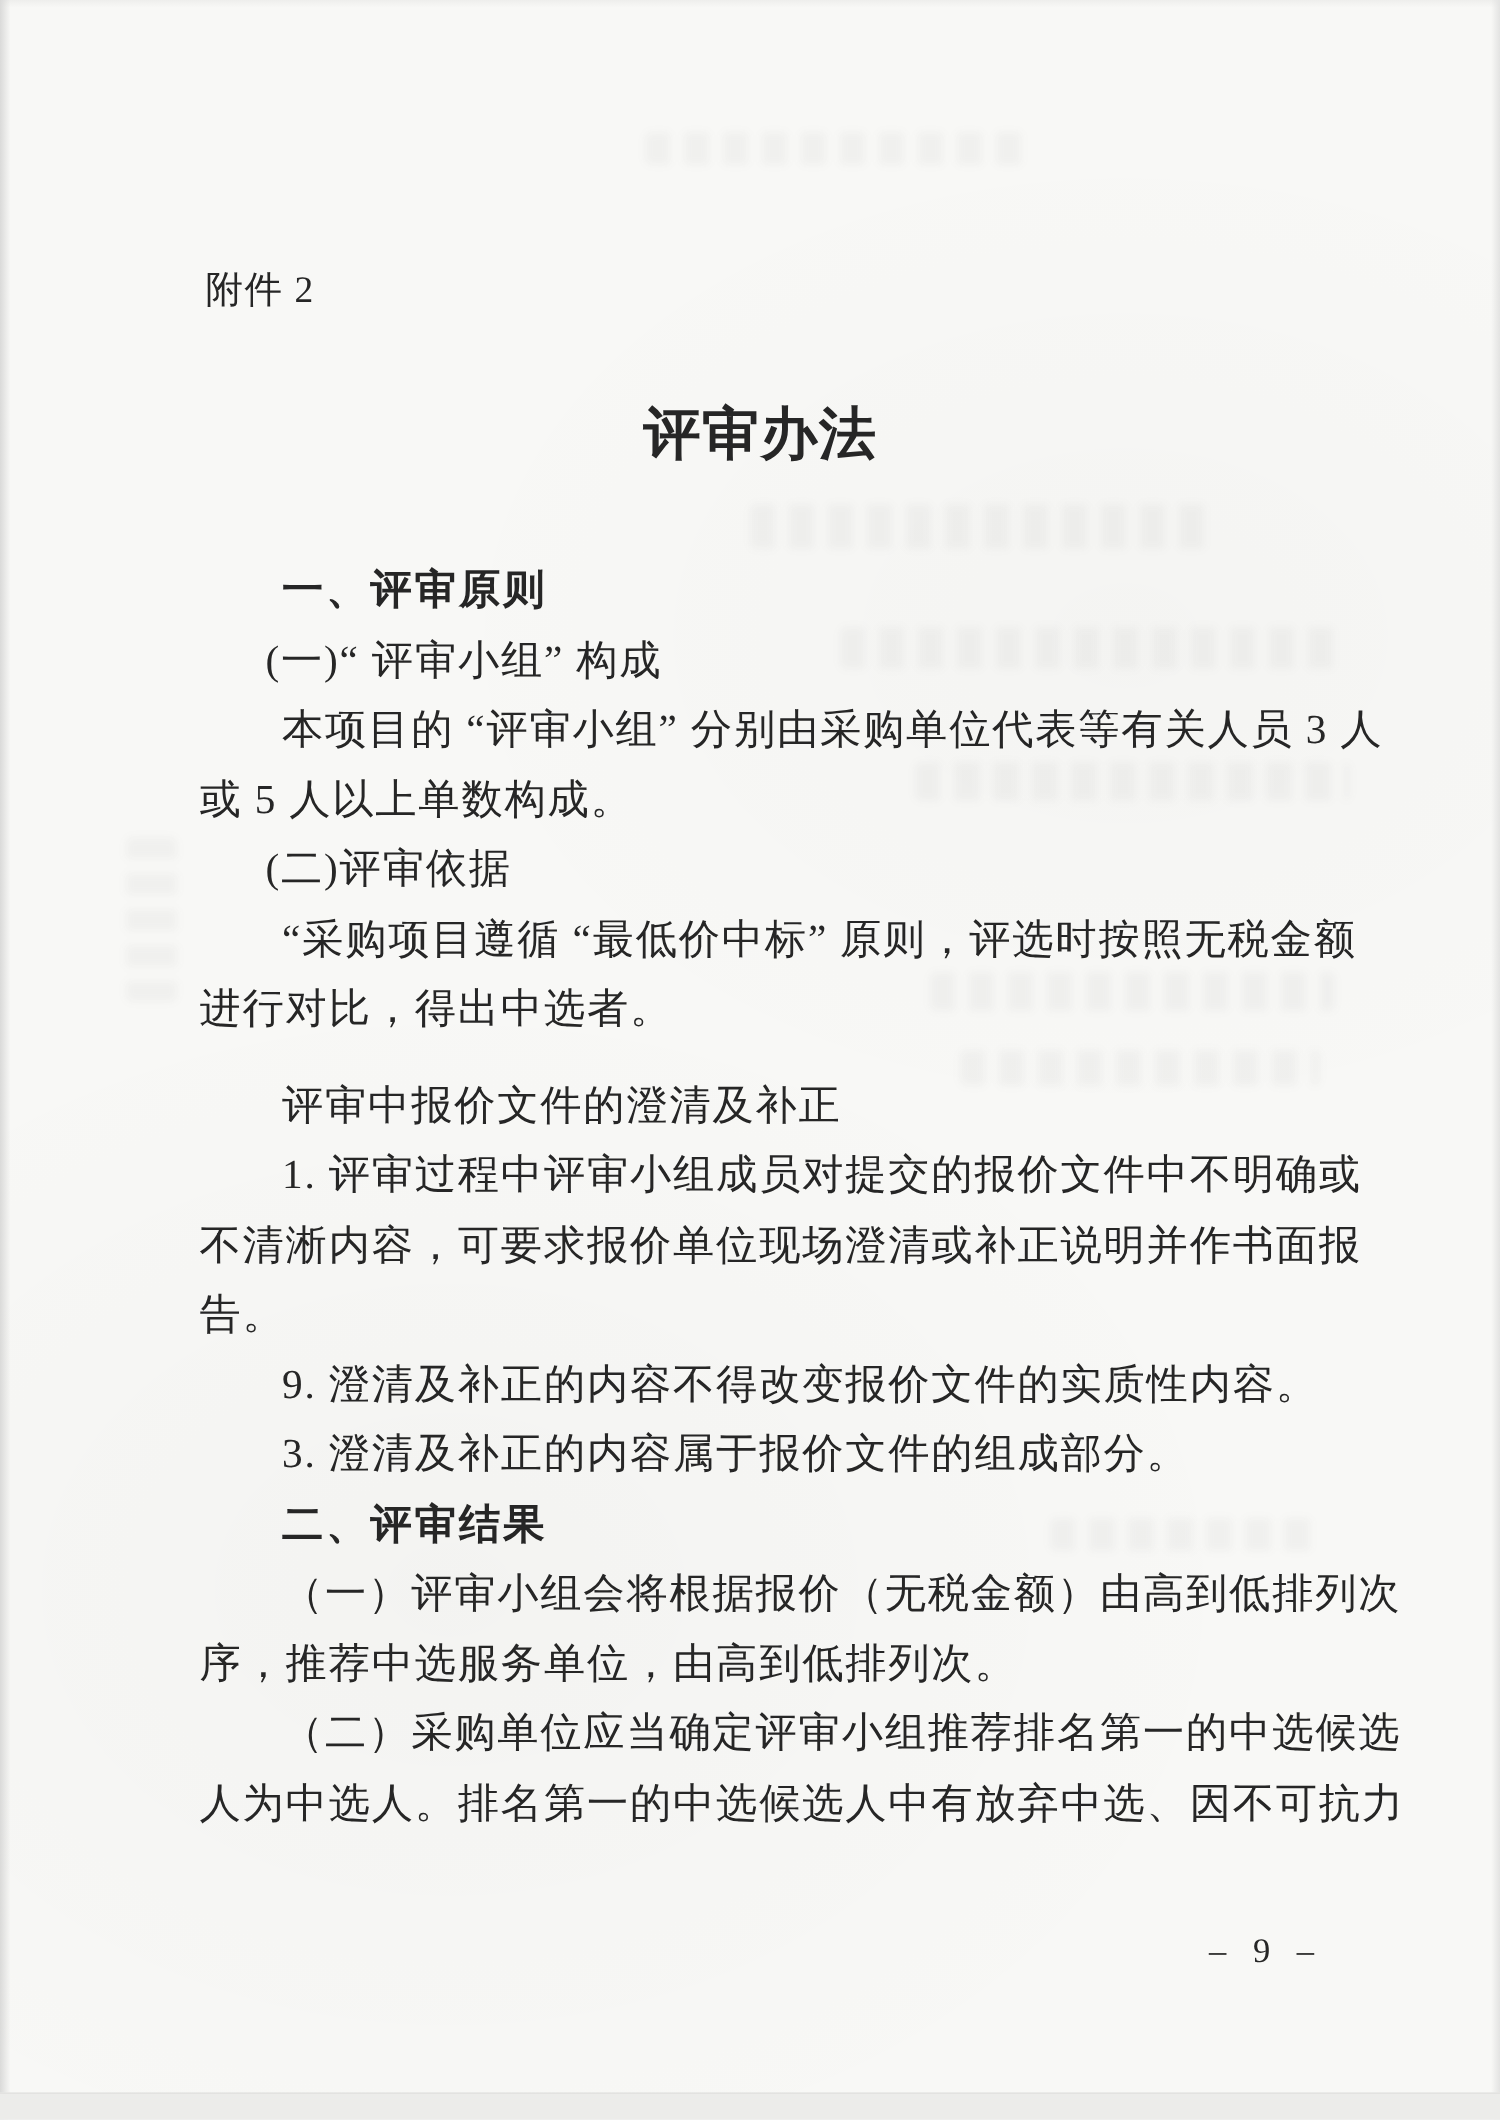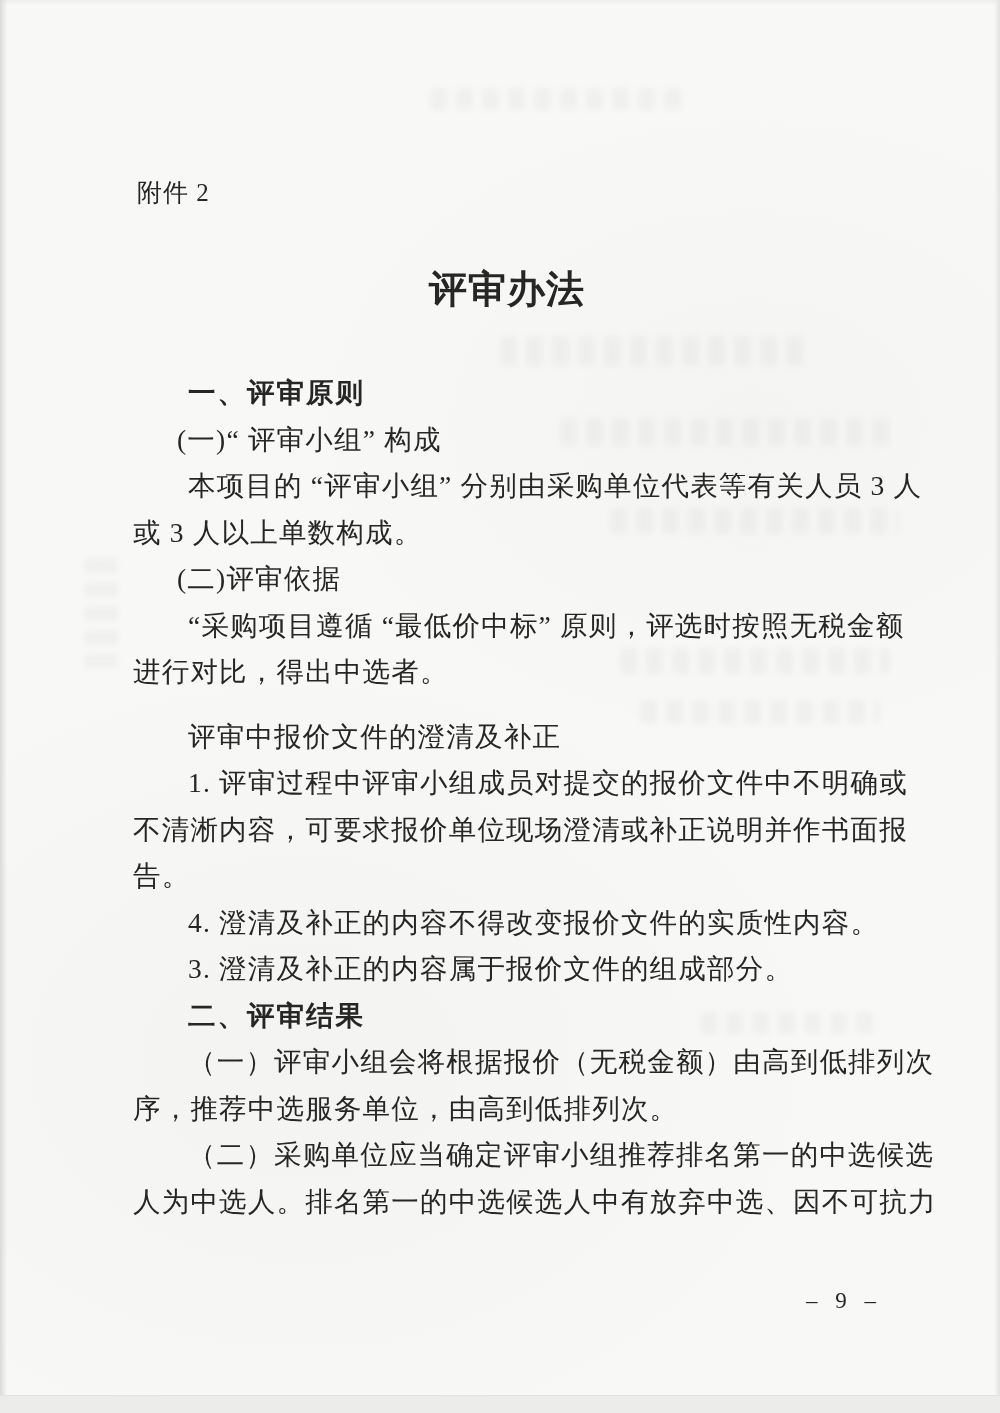--- a/index.html
+++ b/index.html
@@ -124,29 +124,29 @@
   <div class="smudge" style="left:700px; top:1012px; width:180px; height:22px;"></div>
 
   <div class="attachment-label">附件 2</div>
 
   <div class="doc-title">评审办法</div>
 
   <div class="body-text">
     <div class="line heading ind2">一、评审原则</div>
     <div class="line ind1">(一)“ 评审小组” 构成</div>
     <div class="line ind2">本项目的 “评审小组” 分别由采购单位代表等有关人员 3 人</div>
-    <div class="line">或 3 人以上单数构成。</div>
+    <div class="line">或 5 人以上单数构成。</div>
     <div class="line ind1">(二)评审依据</div>
     <div class="line ind2">“采购项目遵循 “最低价中标” 原则，评选时按照无税金额</div>
     <div class="line">进行对比，得出中选者。</div>
     <div class="line ind2 gap-before">评审中报价文件的澄清及补正</div>
     <div class="line ind2">1. 评审过程中评审小组成员对提交的报价文件中不明确或</div>
     <div class="line">不清淅内容，可要求报价单位现场澄清或补正说明并作书面报</div>
     <div class="line">告。</div>
-    <div class="line ind2">4. 澄清及补正的内容不得改变报价文件的实质性内容。</div>
+    <div class="line ind2">9. 澄清及补正的内容不得改变报价文件的实质性内容。</div>
     <div class="line ind2">3. 澄清及补正的内容属于报价文件的组成部分。</div>
     <div class="line heading ind2">二、评审结果</div>
     <div class="line ind2">（一）评审小组会将根据报价（无税金额）由高到低排列次</div>
     <div class="line">序，推荐中选服务单位，由高到低排列次。</div>
     <div class="line ind2">（二）采购单位应当确定评审小组推荐排名第一的中选候选</div>
     <div class="line">人为中选人。排名第一的中选候选人中有放弃中选、因不可抗力</div>
   </div>
 
   <div class="page-number">– 9 –</div>
 

